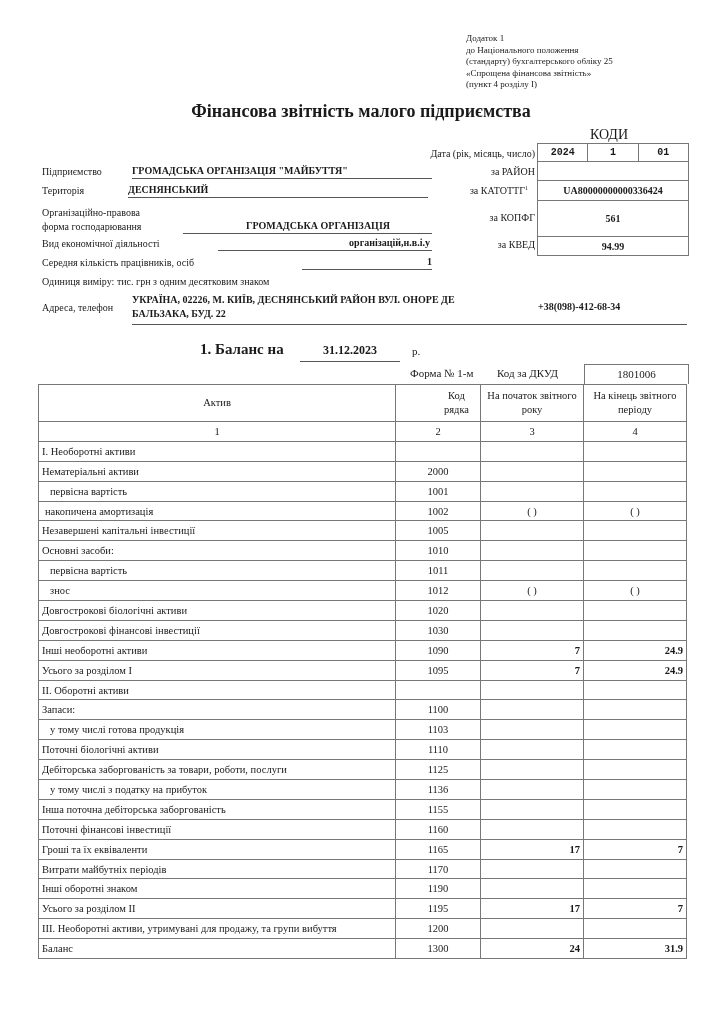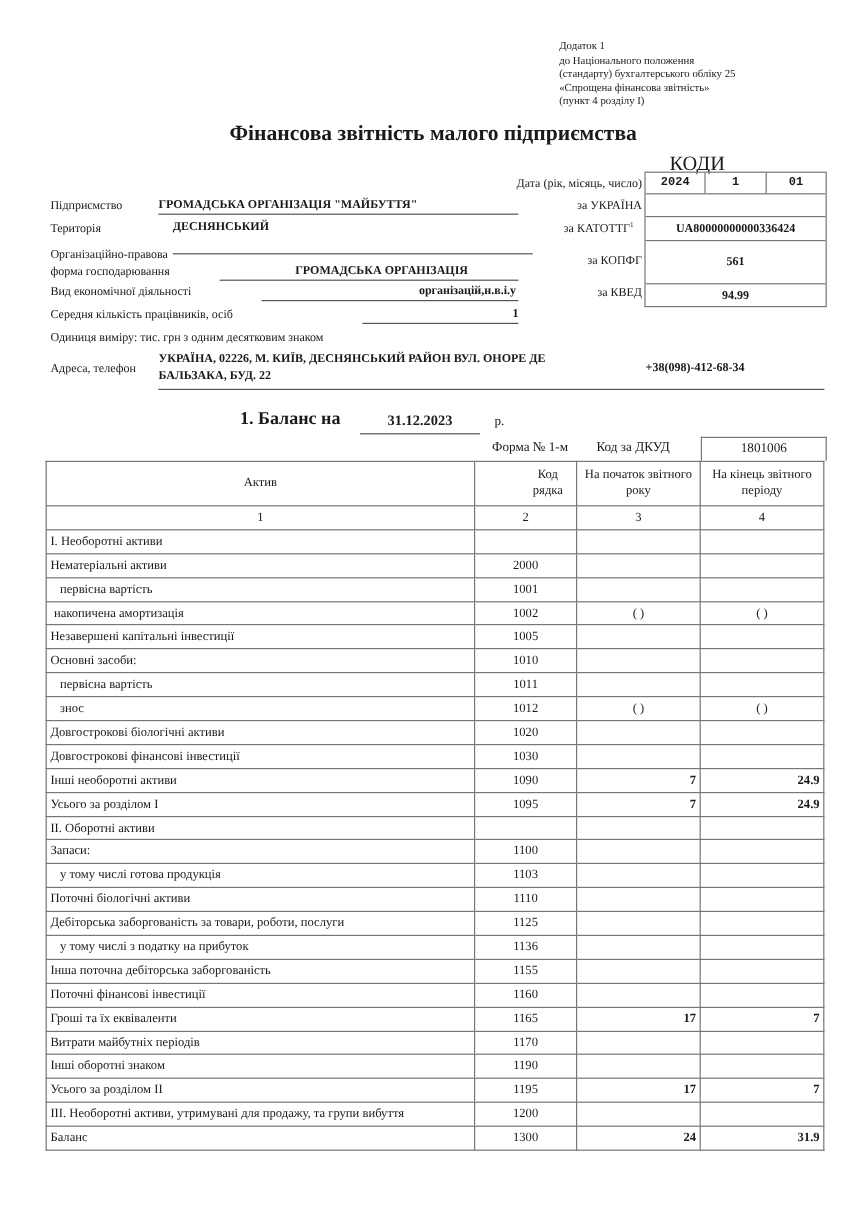--- a/index.html
+++ b/index.html
@@ -37,45 +37,45 @@
 <div class="abs annex">
   <div>Додаток 1</div>
   <div>до Національного положення</div>
   <div>(стандарту) бухгалтерського обліку 25</div>
   <div>«Спрощена фінансова звітність»</div>
   <div>(пункт 4 розділу I)</div>
 </div>
 
 <div class="abs title">Фінансова звітність малого підприємства</div>
 
-<div class="abs" style="left:506px;top:127px;width:150px;text-align:center;font-size:17px;">КОДИ</div>
+<div class="abs" style="left:534px;top:127px;width:150px;text-align:center;font-size:14px;">КОДИ</div>
 
 <div class="abs codelbl" style="left:375px;top:148px;">Дата (рік, місяць, число)</div>
-<div class="abs codelbl" style="left:375px;top:166px;">за УКРАЇНА</div>
+<div class="abs codelbl" style="left:375px;top:166px;">за РАЙОН</div>
 <div class="abs codelbl" style="left:368px;top:185px;width:160px;"><span>за КАТОТТГ</span><span class="sup">1</span></div>
 <div class="abs codelbl" style="left:375px;top:212px;">за КОПФГ</div>
 <div class="abs codelbl" style="left:375px;top:239px;">за КВЕД</div>
 
 <div class="abs codes">
   <div class="row" style="height:17px;">
     <div class="cell">2024</div>
     <div class="cell">1</div>
     <div class="cell">01</div>
   </div>
   <div class="row" style="height:18px;"></div>
   <div class="row" style="height:19px;">UA80000000000336424</div>
   <div class="row" style="height:35px;">561</div>
   <div class="row" style="height:18px;">94.99</div>
 </div>
 
 <div class="abs lbl" style="left:42px;top:166px;">Підприємство</div>
 <div class="abs val uline" style="left:132px;top:165px;width:300px;padding-bottom:2px;">ГРОМАДСЬКА ОРГАНІЗАЦІЯ "МАЙБУТТЯ"</div>
 
 <div class="abs lbl" style="left:42px;top:185px;">Територія</div>
-<div class="abs val uline" style="left:144px;top:184px;width:300px;padding-bottom:16px;">ДЕСНЯНСЬКИЙ</div>
+<div class="abs val uline" style="left:128px;top:184px;width:300px;padding-bottom:2px;">ДЕСНЯНСЬКИЙ</div>
 
 <div class="abs lbl" style="left:42px;top:207px;">Організаційно-правова</div>
 <div class="abs lbl" style="left:42px;top:221px;">форма господарювання</div>
 <div class="abs val uline" style="left:183px;top:220px;width:249px;text-align:right;padding-bottom:2px;padding-right:0;"><span style="margin-right:42px;">ГРОМАДСЬКА ОРГАНІЗАЦІЯ</span></div>
 
 <div class="abs lbl" style="left:42px;top:238px;">Вид економічної діяльності</div>
 <div class="abs val uline" style="left:218px;top:237px;width:214px;text-align:right;padding-bottom:2px;"><span style="margin-right:2px;">організацій,н.в.і.у</span></div>
 
 <div class="abs lbl" style="left:42px;top:257px;text-align:center;">Середня кількість працівників, осіб</div>
 <div class="abs val uline" style="left:302px;top:256px;width:130px;text-align:right;padding-bottom:2px;">1</div>

